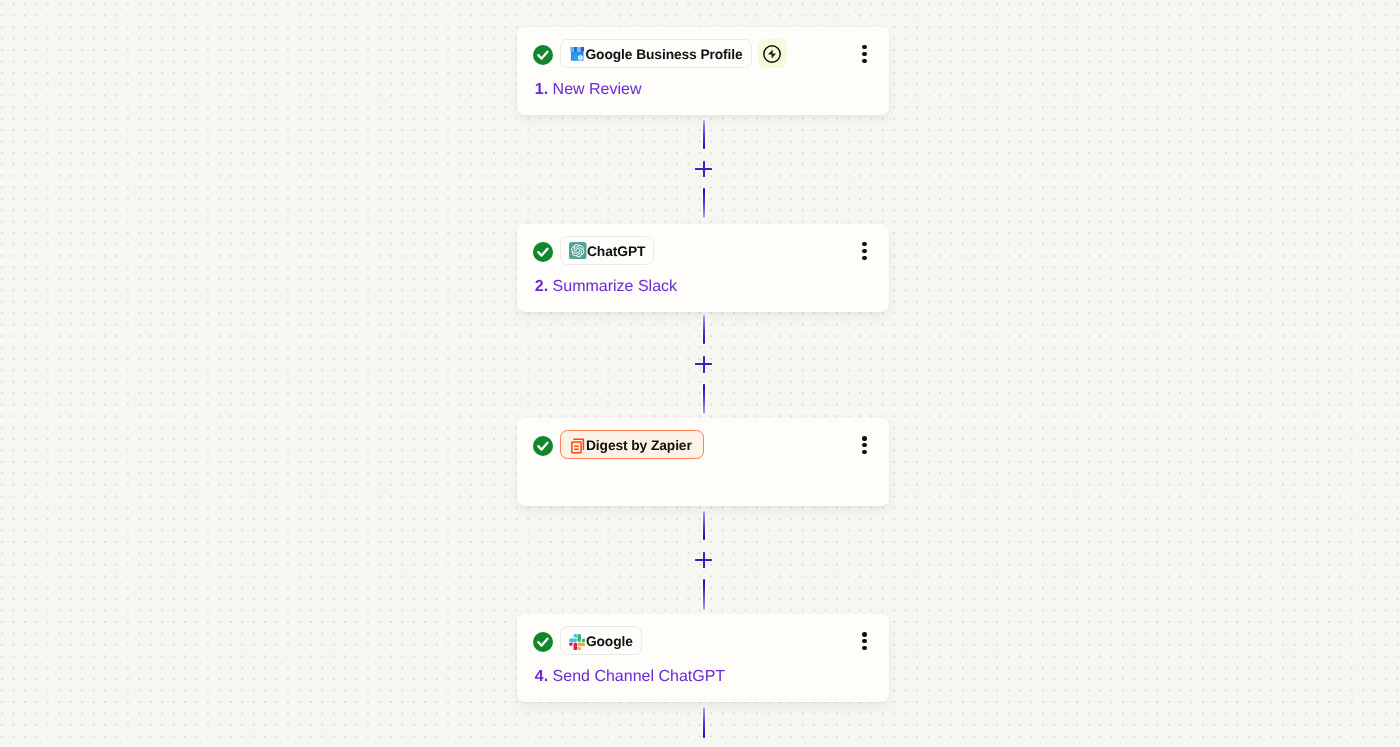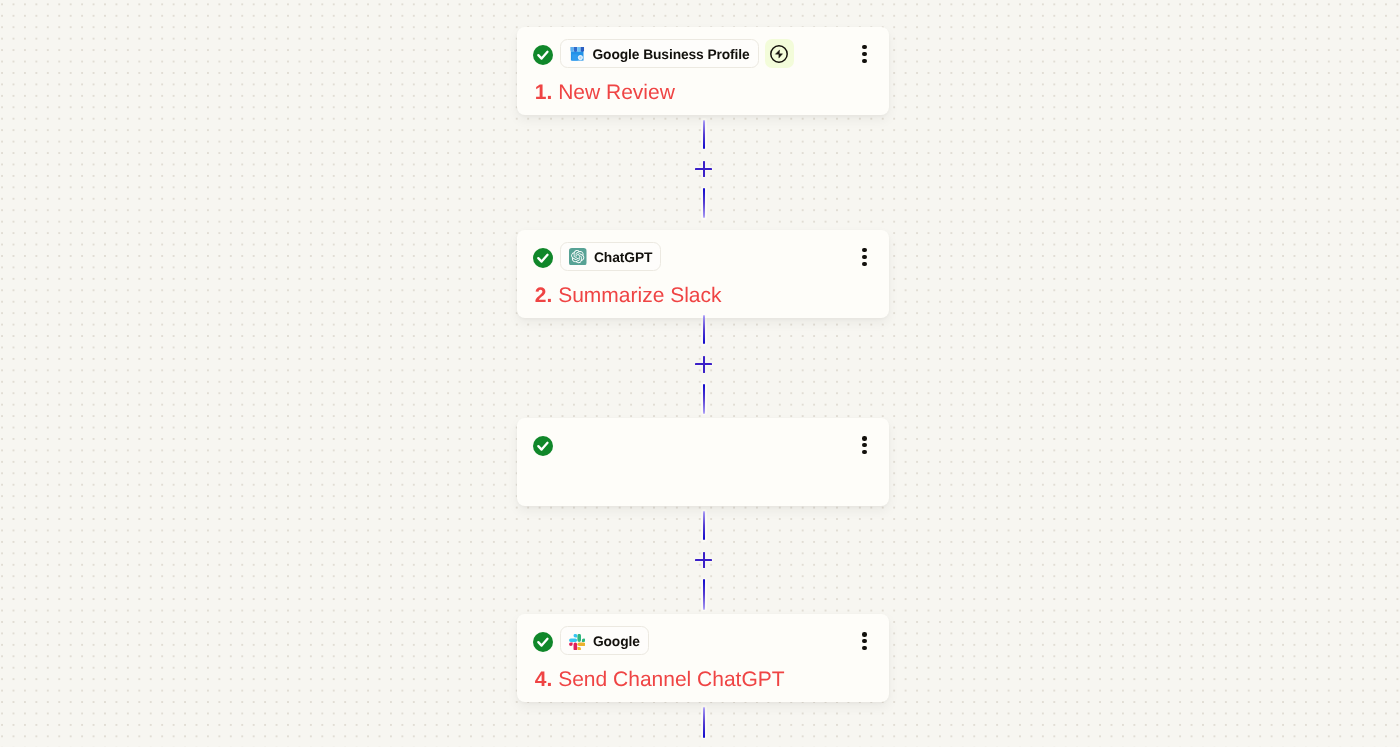--- a/index.html
+++ b/index.html
@@ -27,21 +27,21 @@
     width: 372.2px;
     height: 87.8px;
     background: #fefdf9;
     border-radius: 8px;
     box-shadow: 0 1px 4px rgba(40,34,20,.045), 0 5px 12px rgba(40,34,20,.055);
     box-sizing: border-box;
   }
   .node-head { position: absolute; left: 15px; top: 12px; height: 29px; display: flex; align-items: center; }
   .check { width: 19px; height: 19px; display:block; flex: 0 0 auto; margin-left: 1px; position: relative; top: 0.5px; }
   .app-chip {
-    display: inline-flex; align-items: center; gap: 7px;
+    display: inline-flex; align-items: center; 
     height: 29px; padding: 0 8px 0 8px;
     border: 1px solid #ece9e1; border-radius: 7.5px;
     background: #fefdfb;
     box-sizing: border-box;
     margin-left: 8.2px;
   }
   .app-chip .app-icon { width: 16px; height: 16px; display: block; flex: 0 0 auto; }
   .app-chip .app-icon.sq { width: 17.5px; height: 17.5px; }
   .app-chip .app-icon.dg { width: 15px; height: 17.2px; margin-right: 1.2px; position: relative; top: 0.6px; }
   .app-chip .app-icon.sl { width: 16.4px; height: 16.4px; position: relative; top: 1.2px; left: -0.4px; }
@@ -50,21 +50,21 @@
   .app-chip.digest { border-color: #fd7f52; border-width: 1.5px; background: #fef1e5; padding-left: 8.3px; padding-right: 11px; }
 
   .badge {
     width: 29px; height: 29px; border-radius: 7px;
     background: #f3fcda;
     display: inline-flex; align-items: center; justify-content: center;
     box-sizing: border-box; margin-left: 6px;
   }
   .badge svg { width: 18px; height: 18px; display:block; }
 
-  .title-row { position: absolute; left: 17.5px; top: 55px; font-size: 21px; color: #ef4444; white-space: nowrap; line-height: 1; }
+  .title-row { position: absolute; left: 17.5px; top: 55px; font-size: 16px; color: #6d28d9; white-space: nowrap; line-height: 1; }
   .title-row b { font-weight: 700; }
   .title-row span { font-weight: 400; }
 
   .kebab { position: absolute; left: 344.2px; top: 17.9px; width: 6px; height: 22px; }
   .kebab i { display: block; width: 4.5px; height: 4.5px; border-radius: 50%; background: #12100c; margin: 0 auto 2.4px; }
   .kebab i:last-child { margin-bottom: 0; }
 
   
   .conn { position: absolute; left: 702.8px; width: 2px; border-radius: 1px; }
   .conn::before { content:""; position:absolute; left:-2.3px; top:-1.5px; width:6.6px; height:calc(100% + 3px); background:#fcfbf6; border-radius:3px; z-index:-1; }
@@ -125,21 +125,21 @@
 
   <div class="conn top" style="top:119.7px;height:29.2px"></div>
   <div class="plus" style="left:695.3px;top:160.8px">
       <i class="hw"></i>
       <i class="vw"></i>
       <i class="hb"></i>
       <i class="vb"></i>
     </div>
   <div class="conn bot" style="top:188px;height:30.4px"></div>
 
-  <div class="node" style="top:230px">
+  <div class="node" style="top:224px">
     <div class="node-head">
       <span class="check">
         <svg viewBox="0 0 20 20" width="20" height="20">
             <circle cx="10" cy="10" r="10" fill="#10872a"></circle>
             <path d="M5.3 10.1 L8.6 13.6 L14.5 6.8" fill="none" stroke="#ffffff" stroke-width="2.3" stroke-linecap="round" stroke-linejoin="round"></path>
           </svg>
       </span>
       <span class="app-chip">
         <span class="app-icon sq">
           <svg viewBox="0 0 32 32" width="32" height="32">
@@ -172,20 +172,30 @@
     </div>
   <div class="conn bot" style="top:383.6px;height:30.4px"></div>
 
   <div class="node" style="top:418.2px">
     <div class="node-head">
       <span class="check">
         <svg viewBox="0 0 20 20" width="20" height="20">
             <circle cx="10" cy="10" r="10" fill="#10872a"></circle>
             <path d="M5.3 10.1 L8.6 13.6 L14.5 6.8" fill="none" stroke="#ffffff" stroke-width="2.3" stroke-linecap="round" stroke-linejoin="round"></path>
           </svg>
+      </span>
+      <span class="app-chip digest">
+        <span class="app-icon dg">
+          <svg viewBox="0 0 14 16" width="14" height="16">
+              <path d="M3.1 2.0 H12.5 V12.2" fill="none" stroke="#fe4a00" stroke-width="1.4" stroke-linecap="butt"></path>
+              <rect x="1.7" y="4.7" width="8.6" height="9.9" rx="0.4" fill="none" stroke="#fe4a00" stroke-width="1.4"></rect>
+              <path d="M3.9 8.6 H8.1 M3.9 11.4 H8.1" stroke="#fe4a00" stroke-width="1.4" stroke-linecap="butt"></path>
+            </svg>
+        </span>
+        <span class="app-label">Digest by Zapier</span>
       </span>
     </div>
     <div class="kebab">
         <i></i>
         <i></i>
         <i></i>
       </div>
   </div>
 
   <div class="conn top" style="top:510.9px;height:29.2px"></div>

